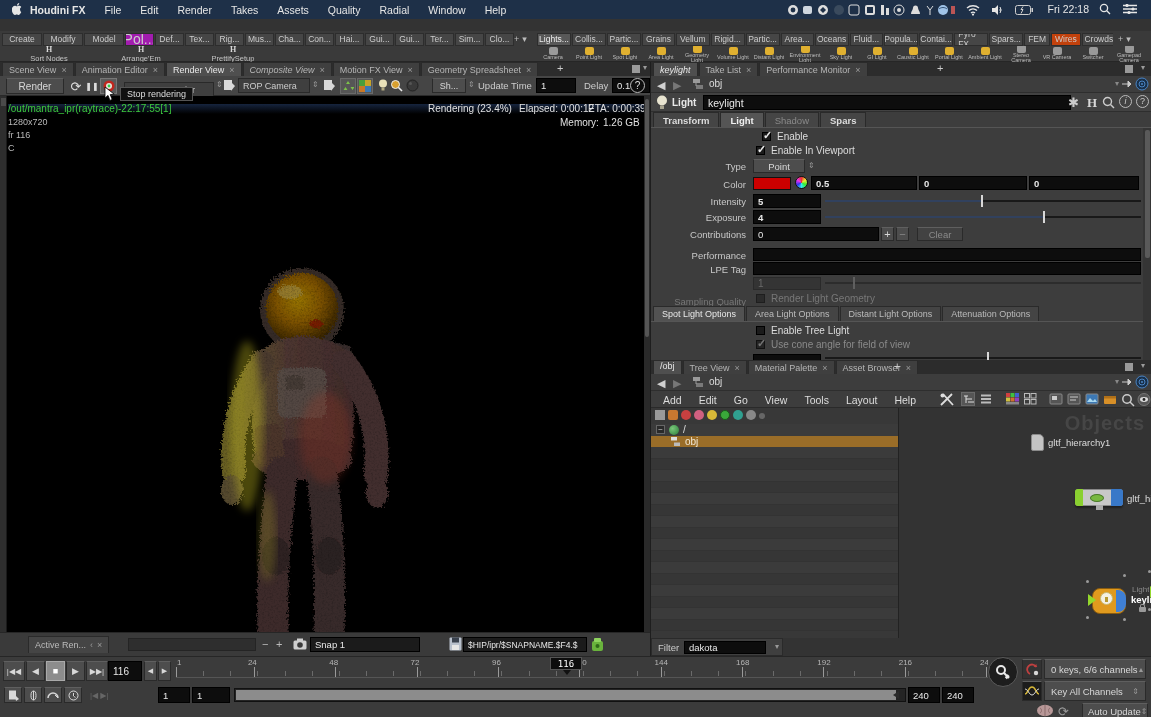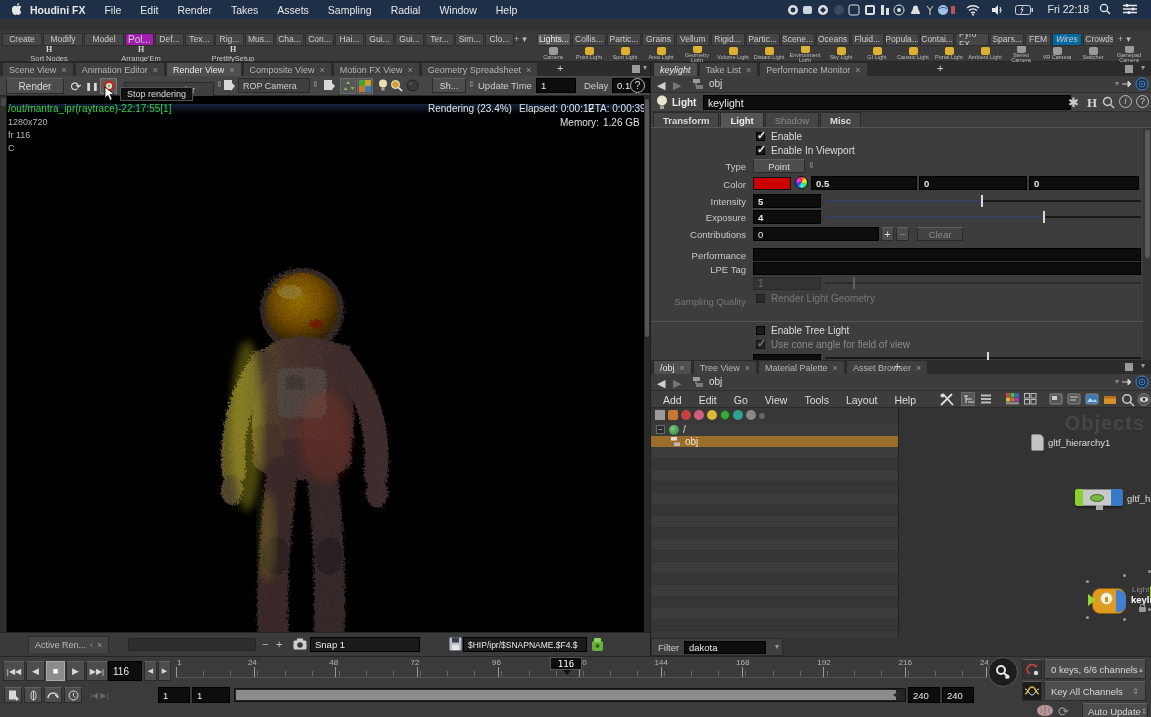--- a/index.html
+++ b/index.html
@@ -48,21 +48,21 @@
           <path d="M8 6.2c0-1.5 1.2-2.2 1.3-2.3-.7-1-1.8-1.2-2.2-1.2-.9-.1-1.8.6-2.3.6-.5 0-1.2-.6-2-.6C1.8 2.8.8 3.5.3 4.6c-1 1.8-.3 4.4.7 5.9.5.7 1.1 1.5 1.8 1.5.7 0 1-.5 1.9-.5.9 0 1.1.5 1.9.5.8 0 1.3-.7 1.8-1.4.6-.8.8-1.6.8-1.7 0 0-1.2-.5-1.2-2.7zM6.6 1.7c.4-.5.7-1.2.6-1.7-.6 0-1.3.4-1.7.9-.4.4-.7 1.1-.6 1.7.6 0 1.3-.4 1.7-.9z" fill="#e6e6e6"></path>
         </svg>
     </span>
     <div id="menubar-items" class="row" style="margin-left:30px;gap:19px;font-size:10.5px;">
         <span style="font-weight: bold;">Houdini FX</span>
         <span>File</span>
         <span>Edit</span>
         <span>Render</span>
         <span>Takes</span>
         <span>Assets</span>
-        <span>Sampling</span>
+        <span>Quality</span>
         <span>Radial</span>
         <span>Window</span>
         <span>Help</span>
       </div>
     <div class="row" style="position:absolute;right:118px;top:0;height:19px;gap:11px;">
       <span class="abs" style="position:static;display:flex;gap:10px;align-items:center;">
         <svg width="168" height="14" viewBox="0 0 168 14">
           <circle cx="6" cy="7" r="5" fill="#ddd"></circle>
             <circle cx="6" cy="7" r="2.4" fill="#1e3048"></circle>
           <rect x="16" y="3" width="9" height="8" rx="2" fill="#cfd6de"></rect>
@@ -119,21 +119,21 @@
         </svg>
     </span>
   </div>
 
 
   <div class="abs" style="left:0;top:31px;width:1151px;height:31px;background:#3a3a3a;border-bottom:1px solid #262626;">
     <div id="shelf-left-tabs" class="row" style="position:absolute;left:2px;top:1px;width:512px;height:14px;gap:1px;overflow:hidden;">
         <span style="flex: 0 0 auto; width: 40px; height: 13px; background: rgb(70, 70, 70); border: 1px solid rgb(45, 45, 45); color: rgb(204, 204, 204); font-size: 8.5px; display: flex; align-items: center; justify-content: center; overflow: hidden;">Create</span>
         <span style="flex: 0 0 auto; width: 40px; height: 13px; background: rgb(70, 70, 70); border: 1px solid rgb(45, 45, 45); color: rgb(204, 204, 204); font-size: 8.5px; display: flex; align-items: center; justify-content: center; overflow: hidden;">Modify</span>
         <span style="flex: 0 0 auto; width: 40px; height: 13px; background: rgb(70, 70, 70); border: 1px solid rgb(45, 45, 45); color: rgb(204, 204, 204); font-size: 8.5px; display: flex; align-items: center; justify-content: center; overflow: hidden;">Model</span>
-        <span style="flex: 0 0 auto; width: 29px; height: 13px; background: #a21caf; border: 1px solid rgb(45, 45, 45); color: rgb(204, 204, 204); font-size: 10px; display: flex; align-items: center; justify-content: center; overflow: hidden;">Pol...</span>
+        <span style="flex: 0 0 auto; width: 29px; height: 13px; background: #a21caf; border: 1px solid rgb(45, 45, 45); color: rgb(204, 204, 204); font-size: 14px; display: flex; align-items: center; justify-content: center; overflow: hidden;">Pol...</span>
         <span style="flex: 0 0 auto; width: 29px; height: 13px; background: rgb(70, 70, 70); border: 1px solid rgb(45, 45, 45); color: rgb(204, 204, 204); font-size: 8.5px; display: flex; align-items: center; justify-content: center; overflow: hidden;">Def...</span>
         <span style="flex: 0 0 auto; width: 29px; height: 13px; background: rgb(70, 70, 70); border: 1px solid rgb(45, 45, 45); color: rgb(204, 204, 204); font-size: 8.5px; display: flex; align-items: center; justify-content: center; overflow: hidden;">Tex...</span>
         <span style="flex: 0 0 auto; width: 29px; height: 13px; background: rgb(70, 70, 70); border: 1px solid rgb(45, 45, 45); color: rgb(204, 204, 204); font-size: 8.5px; display: flex; align-items: center; justify-content: center; overflow: hidden;">Rig...</span>
         <span style="flex: 0 0 auto; width: 29px; height: 13px; background: rgb(70, 70, 70); border: 1px solid rgb(45, 45, 45); color: rgb(204, 204, 204); font-size: 8.5px; display: flex; align-items: center; justify-content: center; overflow: hidden;">Mus...</span>
         <span style="flex: 0 0 auto; width: 29px; height: 13px; background: rgb(70, 70, 70); border: 1px solid rgb(45, 45, 45); color: rgb(204, 204, 204); font-size: 8.5px; display: flex; align-items: center; justify-content: center; overflow: hidden;">Cha...</span>
         <span style="flex: 0 0 auto; width: 29px; height: 13px; background: rgb(70, 70, 70); border: 1px solid rgb(45, 45, 45); color: rgb(204, 204, 204); font-size: 8.5px; display: flex; align-items: center; justify-content: center; overflow: hidden;">Con...</span>
         <span style="flex: 0 0 auto; width: 29px; height: 13px; background: rgb(70, 70, 70); border: 1px solid rgb(45, 45, 45); color: rgb(204, 204, 204); font-size: 8.5px; display: flex; align-items: center; justify-content: center; overflow: hidden;">Hai...</span>
         <span style="flex: 0 0 auto; width: 29px; height: 13px; background: rgb(70, 70, 70); border: 1px solid rgb(45, 45, 45); color: rgb(204, 204, 204); font-size: 8.5px; display: flex; align-items: center; justify-content: center; overflow: hidden;">Gui...</span>
         <span style="flex: 0 0 auto; width: 29px; height: 13px; background: rgb(70, 70, 70); border: 1px solid rgb(45, 45, 45); color: rgb(204, 204, 204); font-size: 8.5px; display: flex; align-items: center; justify-content: center; overflow: hidden;">Gui...</span>
         <span style="flex: 0 0 auto; width: 29px; height: 13px; background: rgb(70, 70, 70); border: 1px solid rgb(45, 45, 45); color: rgb(204, 204, 204); font-size: 8.5px; display: flex; align-items: center; justify-content: center; overflow: hidden;">Ter...</span>
@@ -145,29 +145,29 @@
         <span>▾</span>
     </div>
     <div id="shelf-right-tabs" class="row" style="position:absolute;left:537px;top:1px;width:576px;height:14px;gap:1px;overflow:hidden;">
         <span style="flex: 0 0 auto; height: 13px; padding: 0px 3px; background: rgb(88, 88, 88); border: 1px solid rgb(45, 45, 45); color: rgb(238, 238, 238); font-size: 8.5px; display: flex; align-items: center; justify-content: center; overflow: hidden; max-width: 34px;">Lights...</span>
         <span style="flex: 0 0 auto; height: 13px; padding: 0px 3px; background: rgb(70, 70, 70); border: 1px solid rgb(45, 45, 45); color: rgb(204, 204, 204); font-size: 8.5px; display: flex; align-items: center; justify-content: center; overflow: hidden; max-width: 34px;">Collis...</span>
         <span style="flex: 0 0 auto; height: 13px; padding: 0px 3px; background: rgb(70, 70, 70); border: 1px solid rgb(45, 45, 45); color: rgb(204, 204, 204); font-size: 8.5px; display: flex; align-items: center; justify-content: center; overflow: hidden; max-width: 34px;">Partic...</span>
         <span style="flex: 0 0 auto; height: 13px; padding: 0px 3px; background: rgb(70, 70, 70); border: 1px solid rgb(45, 45, 45); color: rgb(204, 204, 204); font-size: 8.5px; display: flex; align-items: center; justify-content: center; overflow: hidden; max-width: 34px;">Grains</span>
         <span style="flex: 0 0 auto; height: 13px; padding: 0px 3px; background: rgb(70, 70, 70); border: 1px solid rgb(45, 45, 45); color: rgb(204, 204, 204); font-size: 8.5px; display: flex; align-items: center; justify-content: center; overflow: hidden; max-width: 34px;">Vellum</span>
         <span style="flex: 0 0 auto; height: 13px; padding: 0px 3px; background: rgb(70, 70, 70); border: 1px solid rgb(45, 45, 45); color: rgb(204, 204, 204); font-size: 8.5px; display: flex; align-items: center; justify-content: center; overflow: hidden; max-width: 34px;">Rigid...</span>
         <span style="flex: 0 0 auto; height: 13px; padding: 0px 3px; background: rgb(70, 70, 70); border: 1px solid rgb(45, 45, 45); color: rgb(204, 204, 204); font-size: 8.5px; display: flex; align-items: center; justify-content: center; overflow: hidden; max-width: 34px;">Partic...</span>
-        <span style="flex: 0 0 auto; height: 13px; padding: 0px 3px; background: rgb(70, 70, 70); border: 1px solid rgb(45, 45, 45); color: rgb(204, 204, 204); font-size: 8.5px; display: flex; align-items: center; justify-content: center; overflow: hidden; max-width: 34px;">Scene...</span>
+        <span style="flex: 0 0 auto; height: 13px; padding: 0px 3px; background: rgb(70, 70, 70); border: 1px solid rgb(45, 45, 45); color: rgb(204, 204, 204); font-size: 8.5px; display: flex; align-items: center; justify-content: center; overflow: hidden; max-width: 34px;">Area...</span>
         <span style="flex: 0 0 auto; height: 13px; padding: 0px 3px; background: rgb(70, 70, 70); border: 1px solid rgb(45, 45, 45); color: rgb(204, 204, 204); font-size: 8.5px; display: flex; align-items: center; justify-content: center; overflow: hidden; max-width: 34px;">Oceans</span>
         <span style="flex: 0 0 auto; height: 13px; padding: 0px 3px; background: rgb(70, 70, 70); border: 1px solid rgb(45, 45, 45); color: rgb(204, 204, 204); font-size: 8.5px; display: flex; align-items: center; justify-content: center; overflow: hidden; max-width: 34px;">Fluid...</span>
         <span style="flex: 0 0 auto; height: 13px; padding: 0px 3px; background: rgb(70, 70, 70); border: 1px solid rgb(45, 45, 45); color: rgb(204, 204, 204); font-size: 8.5px; display: flex; align-items: center; justify-content: center; overflow: hidden; max-width: 34px;">Popula...</span>
         <span style="flex: 0 0 auto; height: 13px; padding: 0px 3px; background: rgb(70, 70, 70); border: 1px solid rgb(45, 45, 45); color: rgb(204, 204, 204); font-size: 8.5px; display: flex; align-items: center; justify-content: center; overflow: hidden; max-width: 34px;">Contai...</span>
         <span style="flex: 0 0 auto; height: 13px; padding: 0px 3px; background: rgb(70, 70, 70); border: 1px solid rgb(45, 45, 45); color: rgb(204, 204, 204); font-size: 8.5px; display: flex; align-items: center; justify-content: center; overflow: hidden; max-width: 34px;">Pyro FX</span>
         <span style="flex: 0 0 auto; height: 13px; padding: 0px 3px; background: rgb(70, 70, 70); border: 1px solid rgb(45, 45, 45); color: rgb(204, 204, 204); font-size: 8.5px; display: flex; align-items: center; justify-content: center; overflow: hidden; max-width: 34px;">Spars...</span>
         <span style="flex: 0 0 auto; height: 13px; padding: 0px 3px; background: rgb(70, 70, 70); border: 1px solid rgb(45, 45, 45); color: rgb(204, 204, 204); font-size: 8.5px; display: flex; align-items: center; justify-content: center; overflow: hidden; max-width: 34px;">FEM</span>
-        <span style="flex: 0 0 auto; height: 13px; padding: 0px 3px; background: #0369a1; border: 1px solid rgb(45, 45, 45); color: rgb(204, 204, 204); font-size: 8.5px; display: flex; align-items: center; justify-content: center; overflow: hidden; max-width: 34px; font-style: italic;">Wires</span>
+        <span style="flex: 0 0 auto; height: 13px; padding: 0px 3px; background: #c2410c; border: 1px solid rgb(45, 45, 45); color: rgb(204, 204, 204); font-size: 8.5px; display: flex; align-items: center; justify-content: center; overflow: hidden; max-width: 34px;">Wires</span>
         <span style="flex: 0 0 auto; height: 13px; padding: 0px 3px; background: rgb(70, 70, 70); border: 1px solid rgb(45, 45, 45); color: rgb(204, 204, 204); font-size: 8.5px; display: flex; align-items: center; justify-content: center; overflow: hidden; max-width: 34px;">Crowds</span>
       </div>
     <div class="row" style="position:absolute;left:1118px;top:1px;height:14px;gap:3px;color:#bbb;font-size:9px;">
       <span>+</span>
         <span>▾</span>
     </div>
     <div id="shelf-left-tools" class="row" style="position:absolute;left:10px;top:15px;height:16px;gap:14px;">
         <div style="display: flex; flex-direction: column; align-items: center; width: 78px;">
           <span style="color: rgb(216, 216, 216); font-weight: bold; font-size: 8px; font-family: &quot;Liberation Serif&quot;, serif;">H</span>
           <span style="color: rgb(196, 196, 196); font-size: 7.5px; white-space: nowrap;">Sort Nodes</span>
@@ -260,21 +260,21 @@
           <span style="color: rgb(153, 153, 153); font-size: 9px;">×</span>
         </div>
         <div style="height: 14px; display: flex; align-items: center; gap: 5px; padding: 0px 6px; font-size: 9px; background: rgb(63, 63, 63); color: rgb(181, 181, 181); border-top: 1px solid rgb(42, 42, 42); border-right: 1px solid rgb(42, 42, 42); border-left: 1px solid rgb(42, 42, 42); border-image: initial; border-bottom: none;">
           <span>Animation Editor</span>
           <span style="color: rgb(153, 153, 153); font-size: 9px;">×</span>
         </div>
         <div style="height: 14px; display: flex; align-items: center; gap: 5px; padding: 0px 6px; font-size: 9px; background: rgb(79, 79, 79); color: rgb(232, 232, 232); border-top: 1px solid rgb(42, 42, 42); border-right: 1px solid rgb(42, 42, 42); border-left: 1px solid rgb(42, 42, 42); border-image: initial; border-bottom: none;">
           <span>Render View</span>
           <span style="color: rgb(153, 153, 153); font-size: 9px;">×</span>
         </div>
-        <div style="height: 14px; display: flex; align-items: center; gap: 5px; padding: 0px 6px; font-size: 9px; background: rgb(63, 63, 63); color: rgb(181, 181, 181); border-top: 1px solid rgb(42, 42, 42); border-right: 1px solid rgb(42, 42, 42); border-left: 1px solid rgb(42, 42, 42); border-image: initial; border-bottom: none;">
+        <div style="height: 14px; display: flex; align-items: center; gap: 5px; padding: 0px 6px; font-size: 9px; background: rgb(63, 63, 63); color: rgb(181, 181, 181); border-top: 1px solid rgb(42, 42, 42); border-right: 1px solid rgb(42, 42, 42); border-left: 1px solid rgb(42, 42, 42); border-image: initial; border-bottom: none; font-style: italic;">
           <span>Composite View</span>
           <span style="color: rgb(153, 153, 153); font-size: 9px;">×</span>
         </div>
         <div style="height: 14px; display: flex; align-items: center; gap: 5px; padding: 0px 6px; font-size: 9px; background: rgb(63, 63, 63); color: rgb(181, 181, 181); border-top: 1px solid rgb(42, 42, 42); border-right: 1px solid rgb(42, 42, 42); border-left: 1px solid rgb(42, 42, 42); border-image: initial; border-bottom: none;">
           <span>Motion FX View</span>
           <span style="color: rgb(153, 153, 153); font-size: 9px;">×</span>
         </div>
         <div style="height: 14px; display: flex; align-items: center; gap: 5px; padding: 0px 6px; font-size: 9px; background: rgb(63, 63, 63); color: rgb(181, 181, 181); border-top: 1px solid rgb(42, 42, 42); border-right: 1px solid rgb(42, 42, 42); border-left: 1px solid rgb(42, 42, 42); border-image: initial; border-bottom: none;">
           <span>Geometry Spreadsheet</span>
           <span style="color: rgb(153, 153, 153); font-size: 9px;">×</span>
@@ -558,25 +558,25 @@
             <path d="M8.5 8.5L12 12" stroke="#ccc" stroke-width="1.4"></path>
           </svg>
       </span>
       <span style="position:absolute;right:19px;top:2px;width:13px;height:13px;border:1px solid #bbb;border-radius:50%;color:#ccc;font-size:9px;text-align:center;font-style:italic;">i</span>
       <span style="position:absolute;right:2px;top:2px;width:13px;height:13px;border:1px solid #bbb;border-radius:50%;color:#ccc;font-size:9px;text-align:center;">?</span>
     </div>
     <div id="folder-tabs" class="row" style="position:absolute;left:2px;top:50px;height:15px;gap:1px;">
         <span style="height: 15px; display: flex; align-items: center; padding: 0px 9px; font-size: 9.5px; font-weight: bold; background: rgb(69, 69, 69); color: rgb(221, 221, 221); border-top: 1px solid rgb(42, 42, 42); border-right: 1px solid rgb(42, 42, 42); border-left: 1px solid rgb(42, 42, 42); border-image: initial; border-bottom: none;">Transform</span>
         <span style="height: 15px; display: flex; align-items: center; padding: 0px 9px; font-size: 9.5px; font-weight: bold; background: rgb(85, 85, 85); color: rgb(240, 240, 240); border-top: 1px solid rgb(42, 42, 42); border-right: 1px solid rgb(42, 42, 42); border-left: 1px solid rgb(42, 42, 42); border-image: initial; border-bottom: none;">Light</span>
         <span style="height: 15px; display: flex; align-items: center; padding: 0px 9px; font-size: 9.5px; font-weight: normal; background: rgb(69, 69, 69); color: rgb(138, 138, 138); border-top: 1px solid rgb(42, 42, 42); border-right: 1px solid rgb(42, 42, 42); border-left: 1px solid rgb(42, 42, 42); border-image: initial; border-bottom: none;">Shadow</span>
-        <span style="height: 15px; display: flex; align-items: center; padding: 0px 9px; font-size: 9.5px; font-weight: bold; background: rgb(69, 69, 69); color: rgb(221, 221, 221); border-top: 1px solid rgb(42, 42, 42); border-right: 1px solid rgb(42, 42, 42); border-left: 1px solid rgb(42, 42, 42); border-image: initial; border-bottom: none;">Misc</span>
+        <span style="height: 15px; display: flex; align-items: center; padding: 0px 9px; font-size: 9.5px; font-weight: bold; background: rgb(69, 69, 69); color: rgb(221, 221, 221); border-top: 1px solid rgb(42, 42, 42); border-right: 1px solid rgb(42, 42, 42); border-left: 1px solid rgb(42, 42, 42); border-image: initial; border-bottom: none;">Spars</span>
       </div>
     <div class="abs" style="left:0;top:65px;width:500px;height:1px;background:#555;"></div>
 
-    <div class="row" style="position:absolute;left:105px;top:69px;gap:6px;">
+    <div class="row" style="position:absolute;left:111px;top:69px;gap:6px;">
         <span class="chk on"></span>
         <span style="color:#ddd;">Enable</span>
       </div>
     <div class="row" style="position:absolute;left:105px;top:83px;gap:6px;">
         <span class="chk on"></span>
         <span style="color:#ddd;">Enable In Viewport</span>
       </div>
 
     <span class="plabel" style="left:0;top:99px;">Type</span>
     <div class="btn" style="position:absolute;left:102px;top:97px;width:52px;height:14px;font-size:9.5px;">
@@ -643,20 +643,26 @@
     <div class="slider" style="left:174px;top:215px;width:316px;opacity:0.45;">
       <span class="track"></span>
         <span class="handle" style="left:28px;background:#8a8a8a;"></span>
     </div>
 
     <div class="row" style="position:absolute;left:105px;top:231px;gap:6px;">
         <span class="chk" style="opacity:.5;"></span>
         <span style="color:#777;">Render Light Geometry</span>
       </div>
 
+    <div id="light-tabs" class="row" style="position:absolute;left:2px;top:244px;height:15px;gap:1px;">
+        <span style="height: 15px; display: flex; align-items: center; padding: 0px 8px; font-size: 9px; background: rgb(82, 82, 82); color: rgb(232, 232, 232); border-top: 1px solid rgb(42, 42, 42); border-right: 1px solid rgb(42, 42, 42); border-left: 1px solid rgb(42, 42, 42); border-image: initial; border-bottom: none;">Spot Light Options</span>
+        <span style="height: 15px; display: flex; align-items: center; padding: 0px 8px; font-size: 9px; background: rgb(68, 68, 68); color: rgb(187, 187, 187); border-top: 1px solid rgb(42, 42, 42); border-right: 1px solid rgb(42, 42, 42); border-left: 1px solid rgb(42, 42, 42); border-image: initial; border-bottom: none;">Area Light Options</span>
+        <span style="height: 15px; display: flex; align-items: center; padding: 0px 8px; font-size: 9px; background: rgb(68, 68, 68); color: rgb(187, 187, 187); border-top: 1px solid rgb(42, 42, 42); border-right: 1px solid rgb(42, 42, 42); border-left: 1px solid rgb(42, 42, 42); border-image: initial; border-bottom: none;">Distant Light Options</span>
+        <span style="height: 15px; display: flex; align-items: center; padding: 0px 8px; font-size: 9px; background: rgb(68, 68, 68); color: rgb(187, 187, 187); border-top: 1px solid rgb(42, 42, 42); border-right: 1px solid rgb(42, 42, 42); border-left: 1px solid rgb(42, 42, 42); border-image: initial; border-bottom: none;">Attenuation Options</span>
+      </div>
     <div class="abs" style="left:0;top:259px;width:500px;height:1px;background:#555;"></div>
 
     <div class="row" style="position:absolute;left:105px;top:263px;gap:6px;">
         <span class="chk"></span>
         <span style="color:#ddd;">Enable Tree Light</span>
       </div>
     <div class="row" style="position:absolute;left:105px;top:277px;gap:6px;">
         <span class="chk dimon" style="opacity:.7;"></span>
         <span style="color:#8a8a8a;">Use cone angle for field of view</span>
       </div>
@@ -668,21 +674,21 @@
       </div>
 
     <div class="abs" style="right:0;top:66px;width:8px;height:232px;background:#353535;">
       <span style="position:absolute;left:1.5px;top:2px;width:5px;height:128px;background:#5a5a5a;border-radius:2px;"></span>
     </div>
   </div>
 
   <div class="abs" style="left:651px;top:360px;width:500px;height:296px;background:#333;overflow:hidden;">
     <div class="abs" style="left:0;top:0;width:500px;height:14px;background:#2c2c2c;">
       <div id="network-tabs" class="row" style="position:absolute;left:2px;top:0;height:14px;gap:1px;">
-          <div style="height: 14px; display: flex; align-items: center; gap: 5px; padding: 0px 6px; font-size: 9px; background: rgb(79, 79, 79); color: rgb(232, 232, 232); border-top: 1px solid rgb(42, 42, 42); border-right: 1px solid rgb(42, 42, 42); border-left: 1px solid rgb(42, 42, 42); border-image: initial; border-bottom: none;">
+          <div style="height: 14px; display: flex; align-items: center; gap: 5px; padding: 0px 6px; font-size: 9px; background: rgb(79, 79, 79); color: rgb(232, 232, 232); border-top: 1px solid rgb(42, 42, 42); border-right: 1px solid rgb(42, 42, 42); border-left: 1px solid rgb(42, 42, 42); border-image: initial; border-bottom: none; flex-direction: column;">
             <span>/obj</span>
             <span style="color: rgb(153, 153, 153); font-size: 9px;">×</span>
           </div>
           <div style="height: 14px; display: flex; align-items: center; gap: 5px; padding: 0px 6px; font-size: 9px; background: rgb(63, 63, 63); color: rgb(181, 181, 181); border-top: 1px solid rgb(42, 42, 42); border-right: 1px solid rgb(42, 42, 42); border-left: 1px solid rgb(42, 42, 42); border-image: initial; border-bottom: none;">
             <span>Tree View</span>
             <span style="color: rgb(153, 153, 153); font-size: 9px;">×</span>
           </div>
           <div style="height: 14px; display: flex; align-items: center; gap: 5px; padding: 0px 6px; font-size: 9px; background: rgb(63, 63, 63); color: rgb(181, 181, 181); border-top: 1px solid rgb(42, 42, 42); border-right: 1px solid rgb(42, 42, 42); border-left: 1px solid rgb(42, 42, 42); border-image: initial; border-bottom: none;">
             <span>Material Palette</span>
             <span style="color: rgb(153, 153, 153); font-size: 9px;">×</span>

